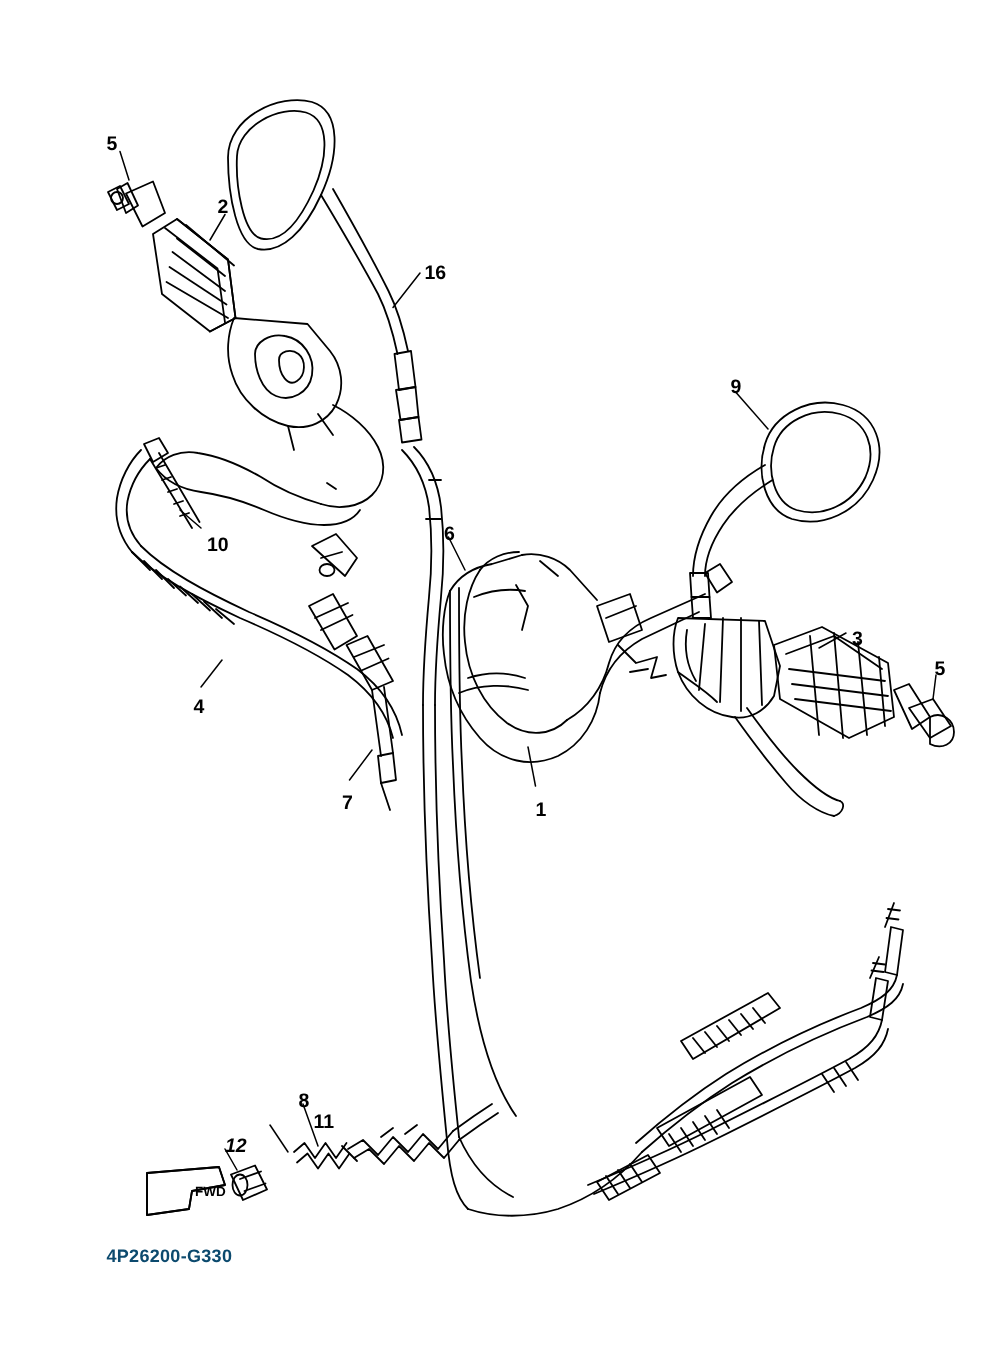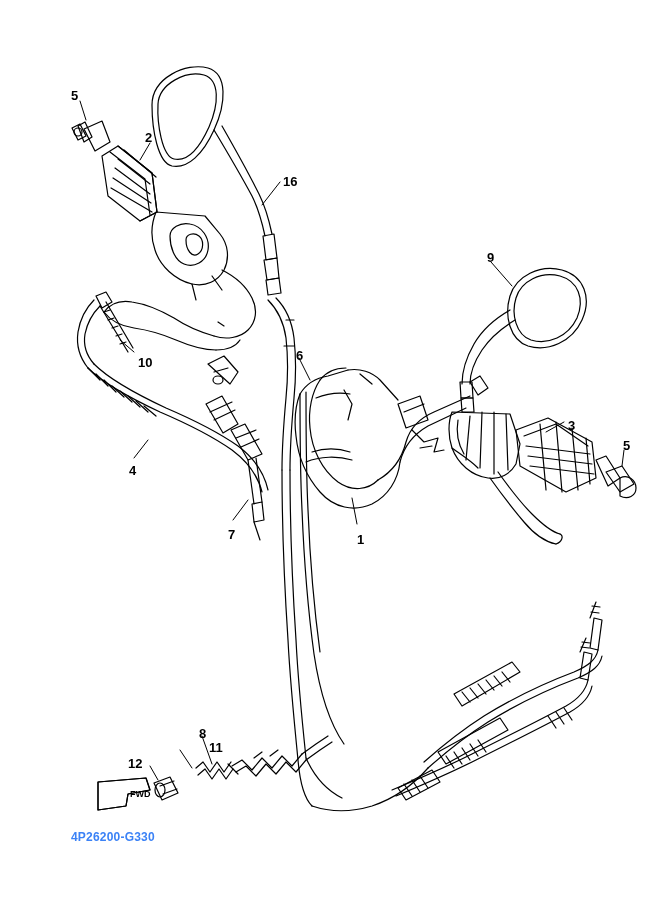--- a/index.html
+++ b/index.html
@@ -31,21 +31,21 @@
     font-weight: bold;
     color: #000000;
     line-height: 1;
     white-space: nowrap;
   }
   .partcode {
     position: absolute;
     font-family: "Liberation Sans", sans-serif;
     font-size: 12px;
     font-weight: bold;
-    color: #3b82f6;
+    color: #0c4a6e;
     letter-spacing: 0.2px;
     white-space: nowrap;
   }
   .fwd-label {
     position: absolute;
     font-family: "Liberation Sans", sans-serif;
     font-size: 9px;
     font-weight: bold;
     color: #000000;
     white-space: nowrap;
@@ -273,19 +273,19 @@
   <div class="callout" style="left:487px; top:251px;">9</div>
   <div class="callout" style="left:138px; top:356px;">10</div>
   <div class="callout" style="left:296px; top:349px;">6</div>
   <div class="callout" style="left:568px; top:419px;">3</div>
   <div class="callout" style="left:623px; top:439px;">5</div>
   <div class="callout" style="left:129px; top:464px;">4</div>
   <div class="callout" style="left:357px; top:533px;">1</div>
   <div class="callout" style="left:228px; top:528px;">7</div>
   <div class="callout" style="left:199px; top:727px;">8</div>
   <div class="callout" style="left:177px; top:741px;margin-left:32px;">11</div>
-  <div class="callout" style="left:128px; top:757px;">12</div>
+  <div class="callout" style="left:150px; top:757px;font-style:italic;">12</div>
 
   <div class="fwd-label" style="left:113px; top:789px;">FWD</div>
 
   <div class="partcode" style="left:71px; top:830px;">4P26200-G330</div>
 
 </div>
 
 </body></html>

